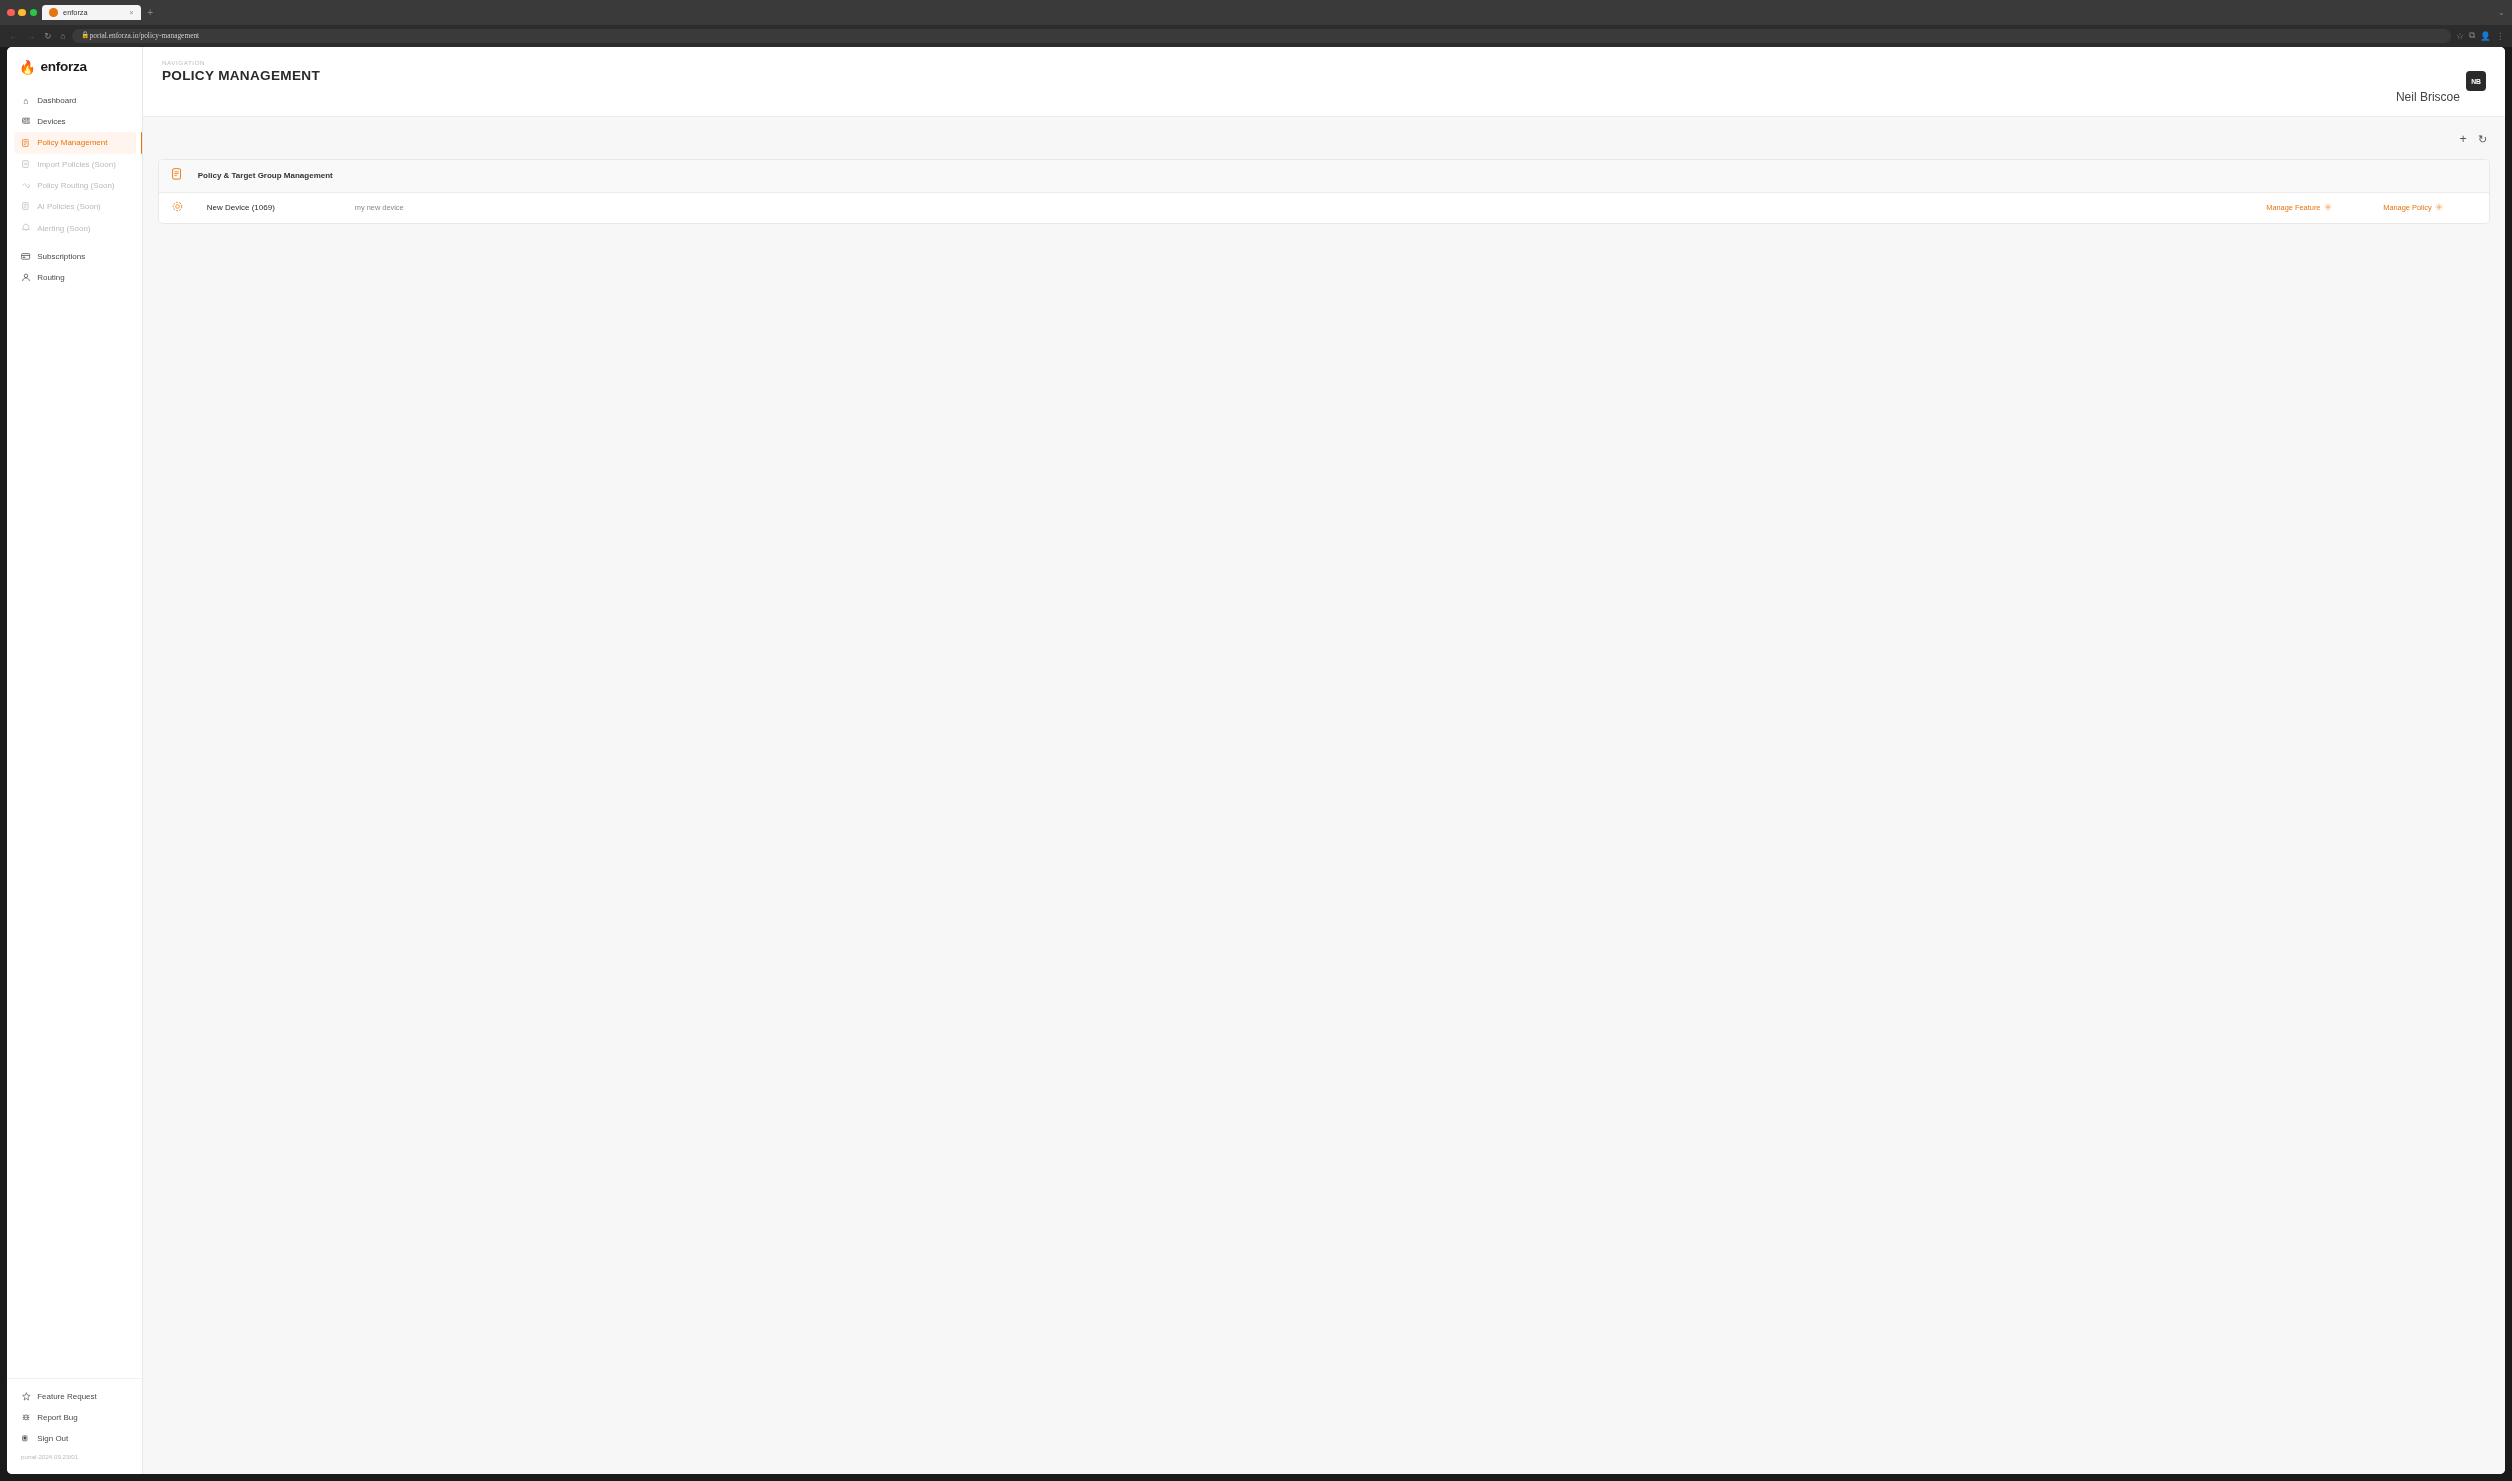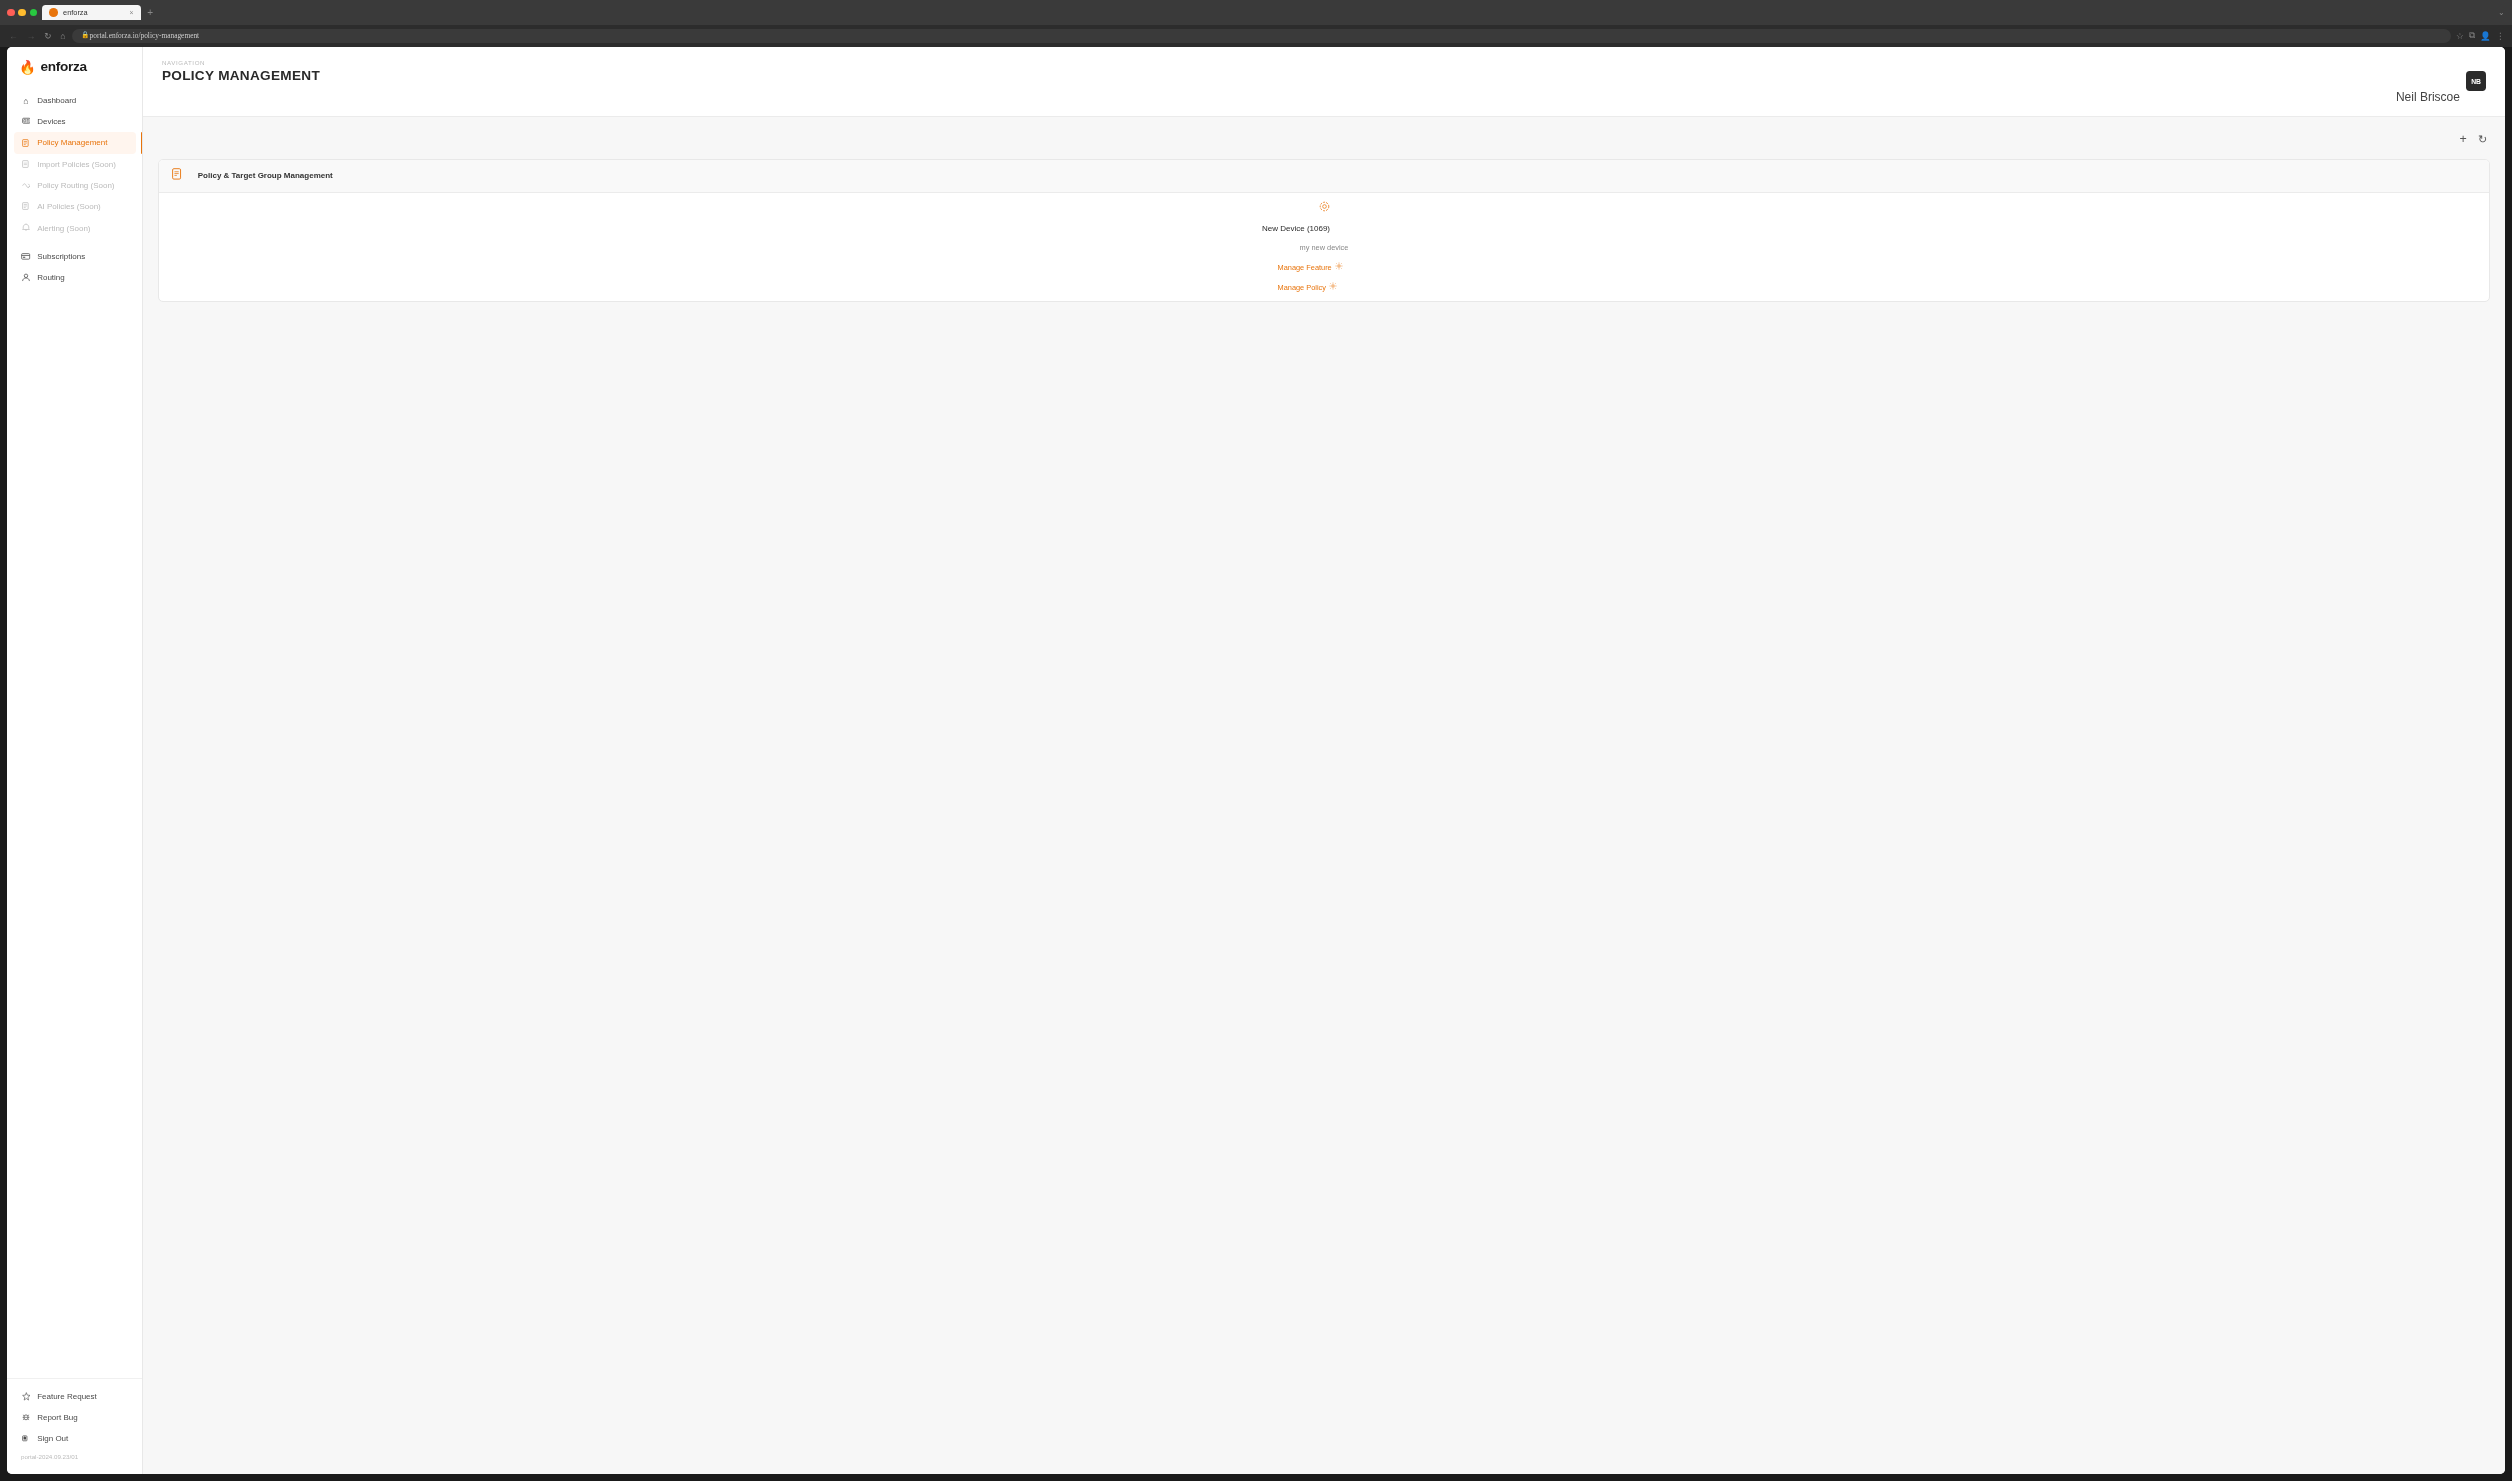--- a/index.html
+++ b/index.html
@@ -305,22 +305,21 @@
     .policy-card-title {
       font-size: 8px;
       font-weight: 600;
       color: #333;
     }
     .policy-row {
       display: flex;
       align-items: center;
       padding: 8.7px 12.4px;
       border-bottom: 0.6px solid #f0f0f0;
-      gap: 10px;
-      flex-direction: column;
+      gap: 24px;
     }
     .policy-row:last-child { border-bottom: none; }
     .policy-device-icon {
       color: #e8740c;
       font-size: 10px;
       flex-shrink: 0;
     }
     .policy-device-name {
       font-size: 8px;
       font-weight: 500;

